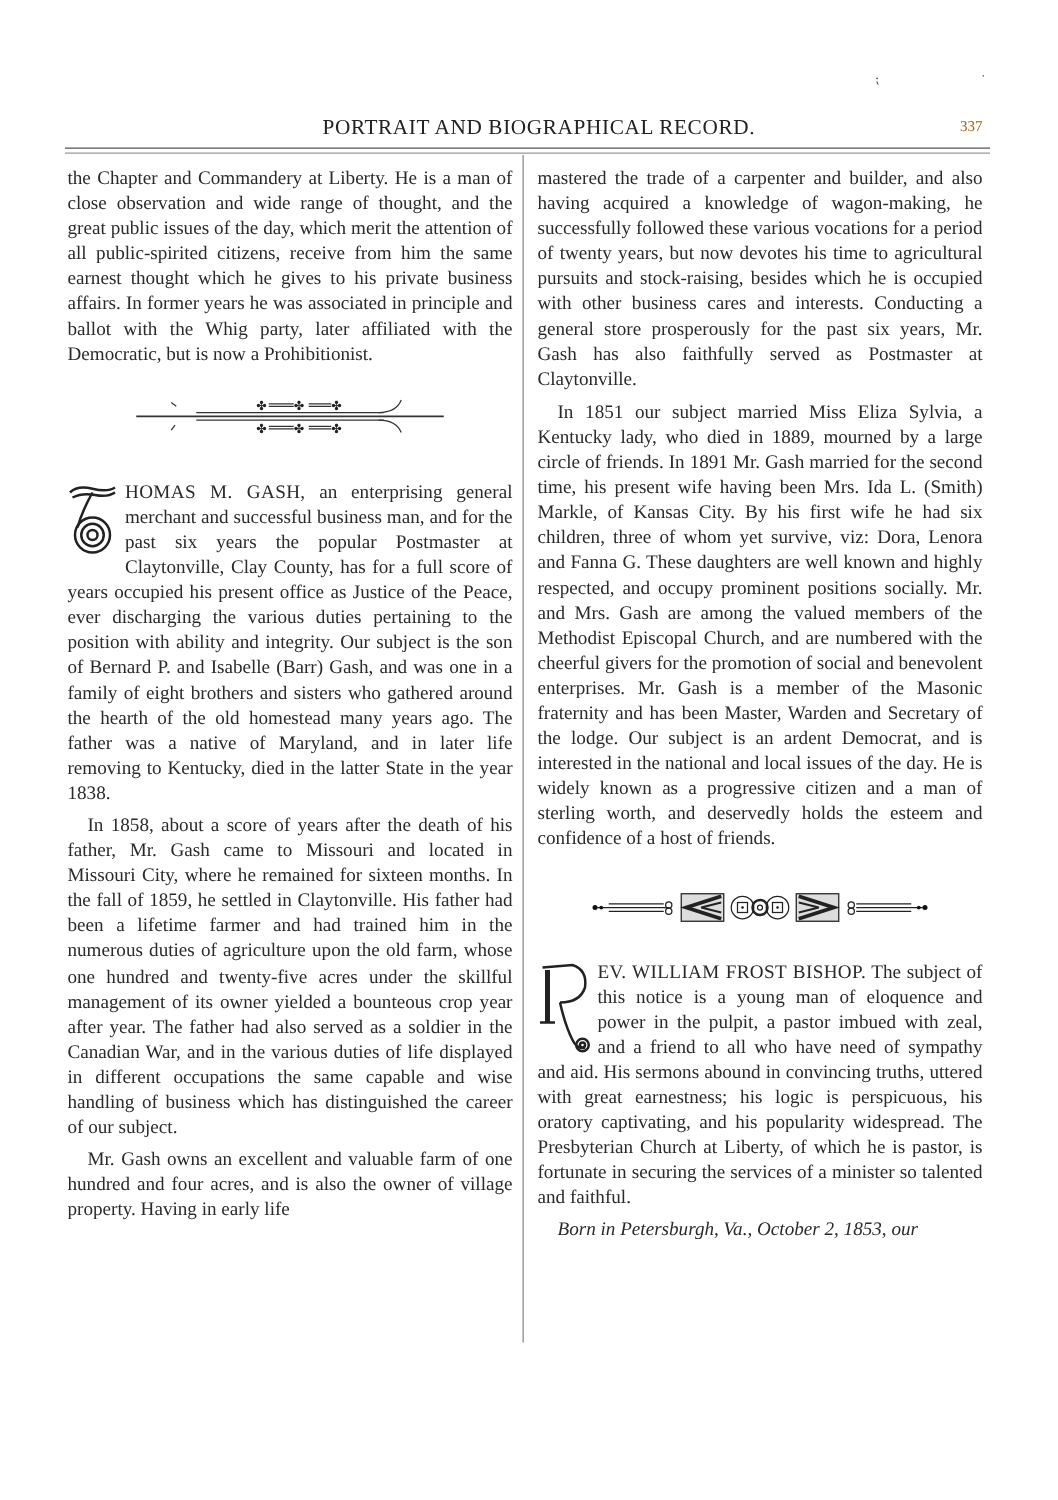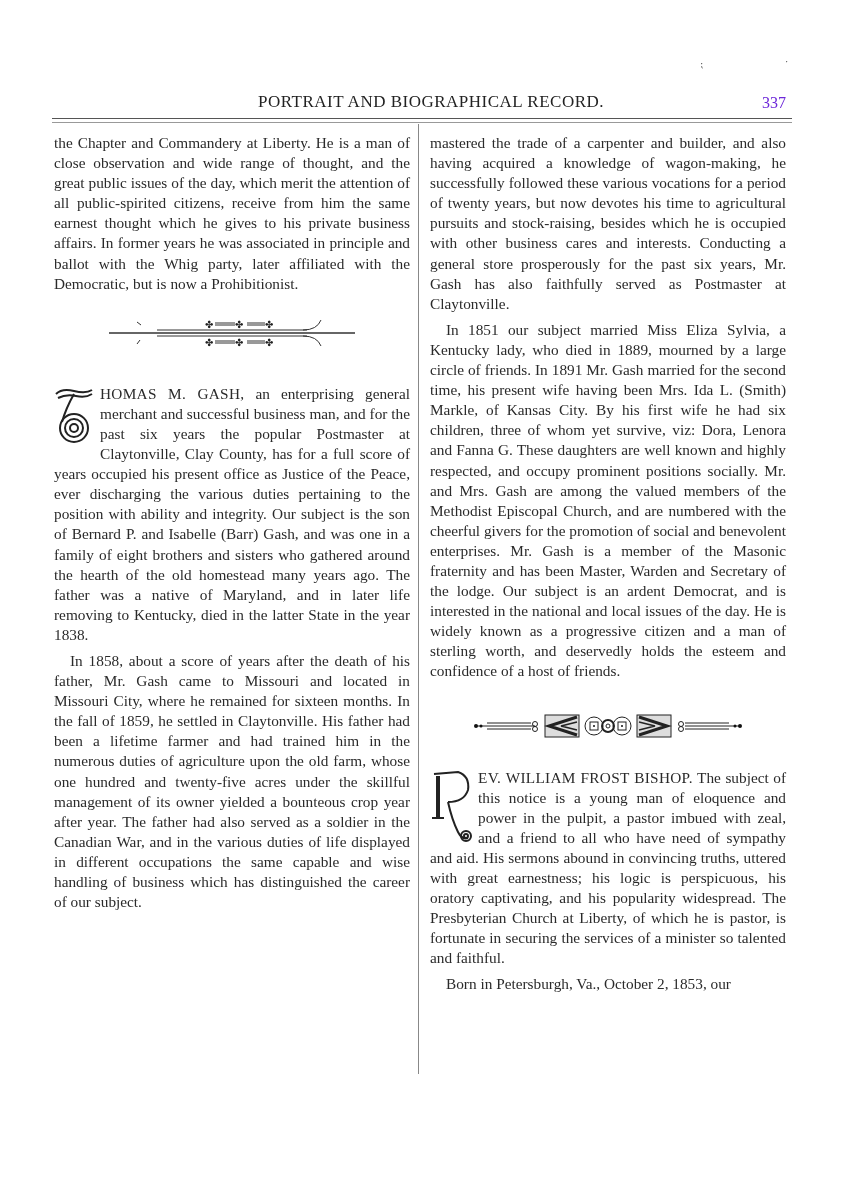--- a/index.html
+++ b/index.html
@@ -2,21 +2,21 @@
 <html><head>
 <meta charset="utf-8">
 <style>
   html, body { margin:0; padding:0; }
   body { width:846px; height:1200px; background:#ffffff; position:relative; overflow:hidden;
          font-family:"Liberation Serif","DejaVu Serif",serif; color:#2a2a2a; }
   .page { position:absolute; left:0; top:0; width:846px; height:1200px; }
   .stray { position:absolute; font-size:10px; color:#444; }
   .header { position:absolute; left:52px; top:92px; width:740px; height:26px; }
   .running-head { position:absolute; left:206px; top:0; font-size:17px; letter-spacing:0.5px; color:#222; }
-  .page-number { position:absolute; right:6px; top:2px; font-size:16px; color:#6d28d9; }
+  .page-number { position:absolute; right:6px; top:2px; font-size:12px; color:#a16207; }
   .rule1 { position:absolute; left:52px; top:118px; width:740px; height:1px; background:#555; }
   .rule2 { position:absolute; left:52px; top:122px; width:740px; height:1px; background:#999; }
   .col-divider { position:absolute; left:418px; top:124px; width:1px; height:950px; background:#888; }
   .col { position:absolute; top:133px; width:356px; font-size:15.3px; line-height:20.1px; text-align:justify; }
   .col-left { left:54px; }
   .col-right { left:430px; }
   p { margin:0; }
   .indent { text-indent:16px; }
   .ornament-a { display:block; margin:22px auto 34px auto; }
   .ornament-b { display:block; margin:30px auto 28px auto; }
@@ -78,20 +78,21 @@
           <path d="M6 12 Q14 8 24 10 Q34 12 40 8"></path>
           <path d="M22 8 Q14 22 10 36"></path>
           <circle cx="22" cy="42" r="14"></circle>
           <circle cx="22" cy="42" r="9"></circle>
           <circle cx="22" cy="42" r="4"></circle>
         </g>
       </svg>
       <span class="lead">HOMAS M. GASH,</span><span> an enterprising general merchant and successful business man, and for the past six years the popular Postmaster at Claytonville, Clay County, has for a full score of years occupied his present office as Justice of the Peace, ever discharging the various duties pertaining to the position with ability and integrity.  Our subject is the son of Bernard P. and Isabelle (Barr) Gash, and was one in a family of eight brothers and sisters who gathered around the hearth of the old homestead many years ago. The father was a native of Maryland, and in later life removing to Kentucky, died in the latter State in the year 1838.</span>
     </p>
     <p class="indent" style="margin-top:6px;">In 1858, about a score of years after the death of his father, Mr. Gash came to Missouri and located in Missouri City, where he remained for sixteen months.  In the fall of 1859, he settled in Claytonville.  His father had been a lifetime farmer and had trained him in the numerous duties of agriculture upon the old farm, whose one hundred and twenty-five acres under the skillful management of its owner yielded a bounteous crop year after year.  The father had also served as a soldier in the Canadian War, and in the various duties of life displayed in different occupations the same capable and wise handling of business which has distinguished the career of our subject.</p>
+    <p class="indent" style="margin-top:6px;">Mr. Gash owns an excellent and valuable farm of one hundred and four acres, and is also the owner of village property.  Having in early life</p>
   </div>
 
   <div class="col col-right">
     <p>mastered the trade of a carpenter and builder, and also having acquired a knowledge of wagon-making, he successfully followed these various vocations for a period of twenty years, but now devotes his time to agricultural pursuits and stock-raising, besides which he is occupied with other business cares and interests.  Conducting a general store prosperously for the past six years, Mr. Gash has also faithfully served as Postmaster at Claytonville.</p>
     <p class="indent" style="margin-top:6px;">In 1851 our subject married Miss Eliza Sylvia, a Kentucky lady, who died in 1889, mourned by a large circle of friends.  In 1891 Mr. Gash married for the second time, his present wife having been Mrs. Ida L. (Smith) Markle, of Kansas City. By his first wife he had six children, three of whom yet survive, viz: Dora, Lenora and Fanna G. These daughters are well known and highly respected, and occupy prominent positions socially. Mr. and Mrs. Gash are among the valued members of the Methodist Episcopal Church, and are numbered with the cheerful givers for the promotion of social and benevolent enterprises.  Mr. Gash is a member of the Masonic fraternity and has been Master, Warden and Secretary of the lodge.  Our subject is an ardent Democrat, and is interested in the national and local issues of the day.  He is widely known as a progressive citizen and a man of sterling worth, and deservedly holds the esteem and confidence of a host of friends.</p>
 
     <svg class="ornament-b" width="270" height="28" viewBox="0 0 270 28">
       <g stroke="#222" fill="none" stroke-width="1">
         <line x1="4" y1="14" x2="62" y2="14"></line>
         <line x1="14" y1="11" x2="58" y2="11"></line>
@@ -132,16 +133,16 @@
           <path d="M6 6 L30 4 Q42 8 40 22 Q36 34 20 34"></path>
           <path d="M10 8 L10 50" stroke-width="4"></path>
           <path d="M4 50 L16 50"></path>
           <path d="M20 34 Q24 52 30 64 Q34 72 40 70"></path>
           <circle cx="38" cy="68" r="5"></circle>
           <circle cx="38" cy="68" r="2"></circle>
         </g>
       </svg>
       <span class="lead">EV. WILLIAM FROST BISHOP.</span><span>  The subject of this notice is a young man of eloquence and power in the pulpit, a pastor imbued with zeal, and a friend to all who have need of sympathy and aid.  His sermons abound in convincing truths, uttered with great earnestness; his logic is perspicuous, his oratory captivating, and his popularity widespread.  The Presbyterian Church at Liberty, of which he is pastor, is fortunate in securing the services of a minister so talented and faithful.</span>
     </p>
-    <p class="indent" style="margin-top:6px;">Born in Petersburgh, Va., October 2, 1853, our</p>
+    <p class="indent" style="margin-top:6px;font-style:italic;">Born in Petersburgh, Va., October 2, 1853, our</p>
   </div>
 
 </div>
 
 </body></html>

